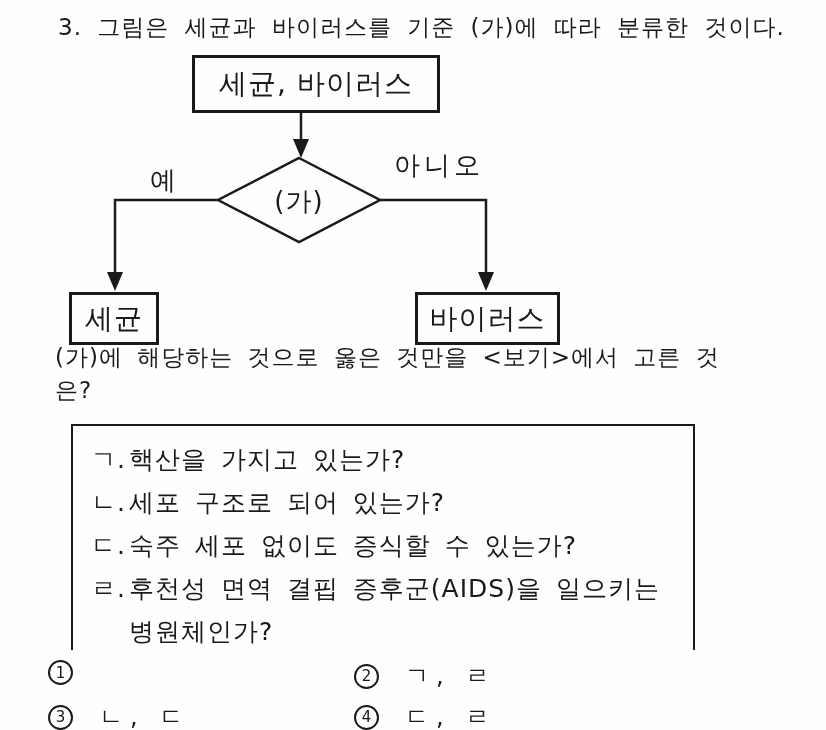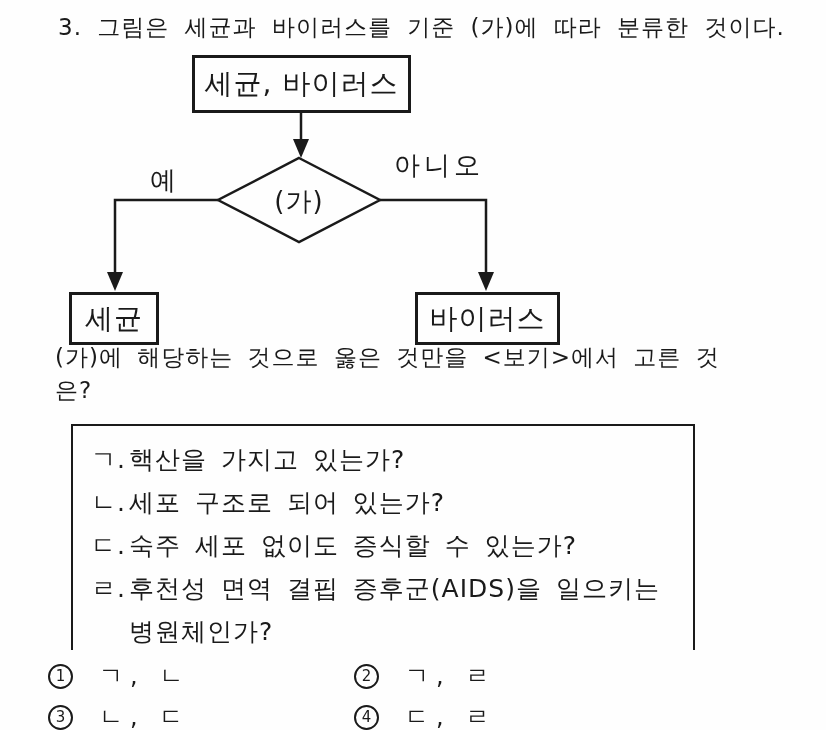--- a/index.html
+++ b/index.html
@@ -44,21 +44,21 @@
     z-index: 2;
     border: 3px solid #1a1a1a;
     background: #fefefe;
     display: flex;
     align-items: center;
     justify-content: center;
     font-size: 28px;
     letter-spacing: 1px;
     box-sizing: border-box;
   }
-  .node-root     { left: 192px; top: 55px;  width: 219px; height: 58px; }
+  .node-root     { left: 192px; top: 55px;  width: 248px; height: 58px; }
   .node-bacteria { left: 69px;  top: 292px; width: 90px;  height: 53px; }
   .node-virus    { left: 415px; top: 292px; width: 145px; height: 53px; }
 
   .flow-label {
     position: absolute;
     z-index: 2;
     font-size: 26px;
     letter-spacing: 1px;
     white-space: nowrap;
   }
@@ -186,21 +186,20 @@
       <span class="bogi-marker">ㄹ.</span>
       <span class="bogi-text">
         <div>후천성 면역 결핍 증후군(AIDS)을 일으키는</div>
         <div>병원체인가?</div>
       </span>
     </div>
   </div>
 
   <div class="choice choice-1">
     <span class="circle-num">1</span>
-    <span class="choice-label">ㄱ, ㄴ</span>
   </div>
   <div class="choice choice-2">
     <span class="circle-num">2</span>
     <span class="choice-label">ㄱ, ㄹ</span>
   </div>
   <div class="choice choice-3">
     <span class="circle-num">3</span>
     <span class="choice-label">ㄴ, ㄷ</span>
   </div>
   <div class="choice choice-4">

